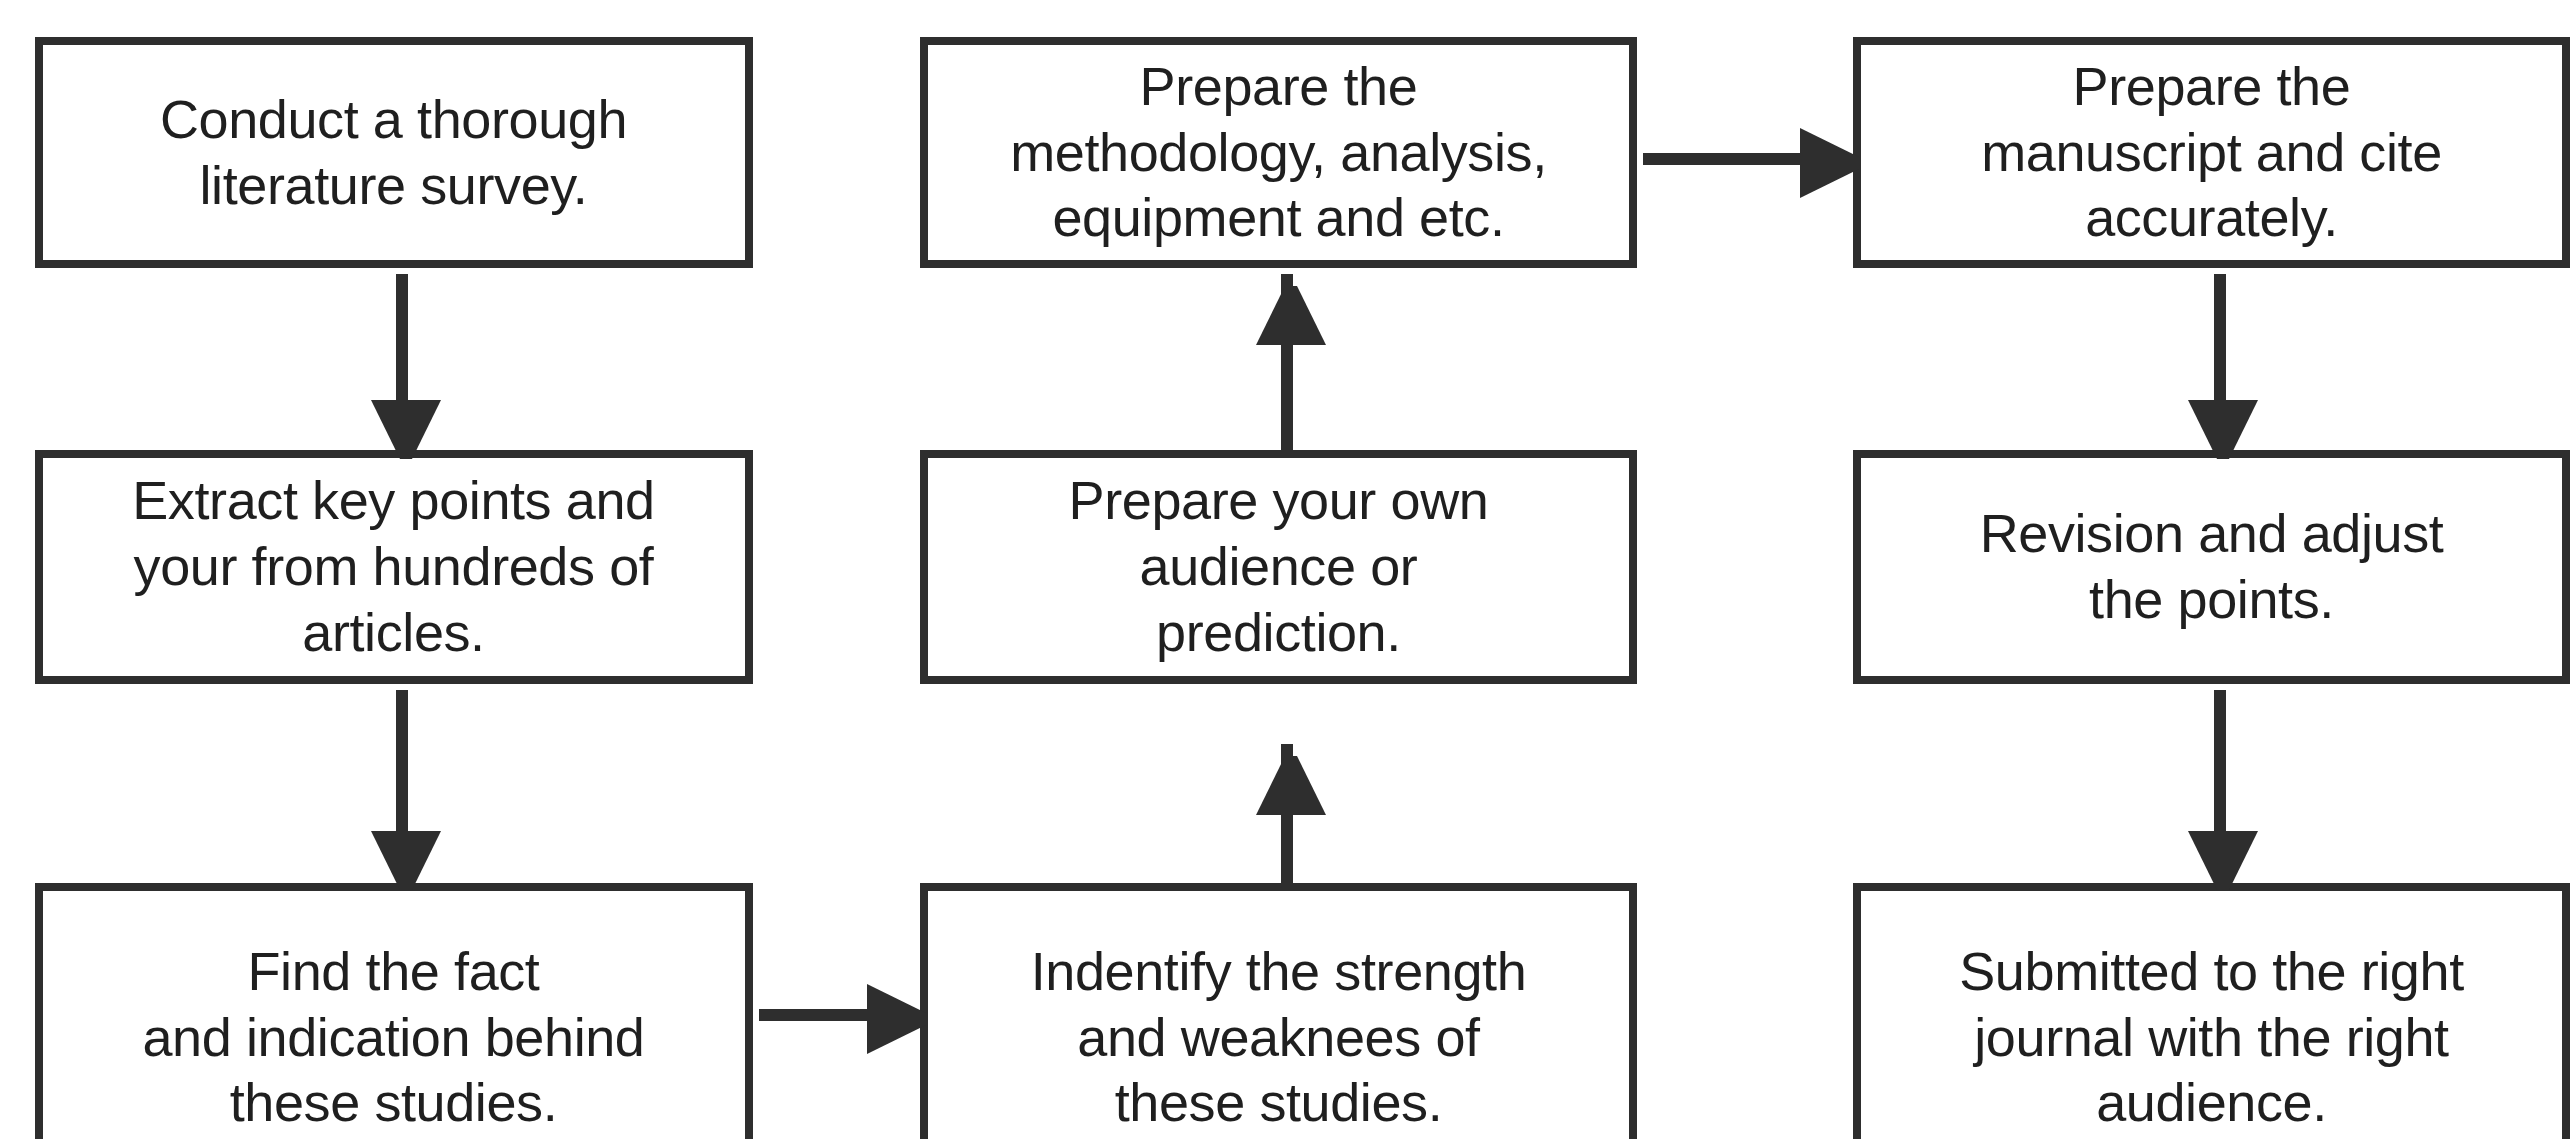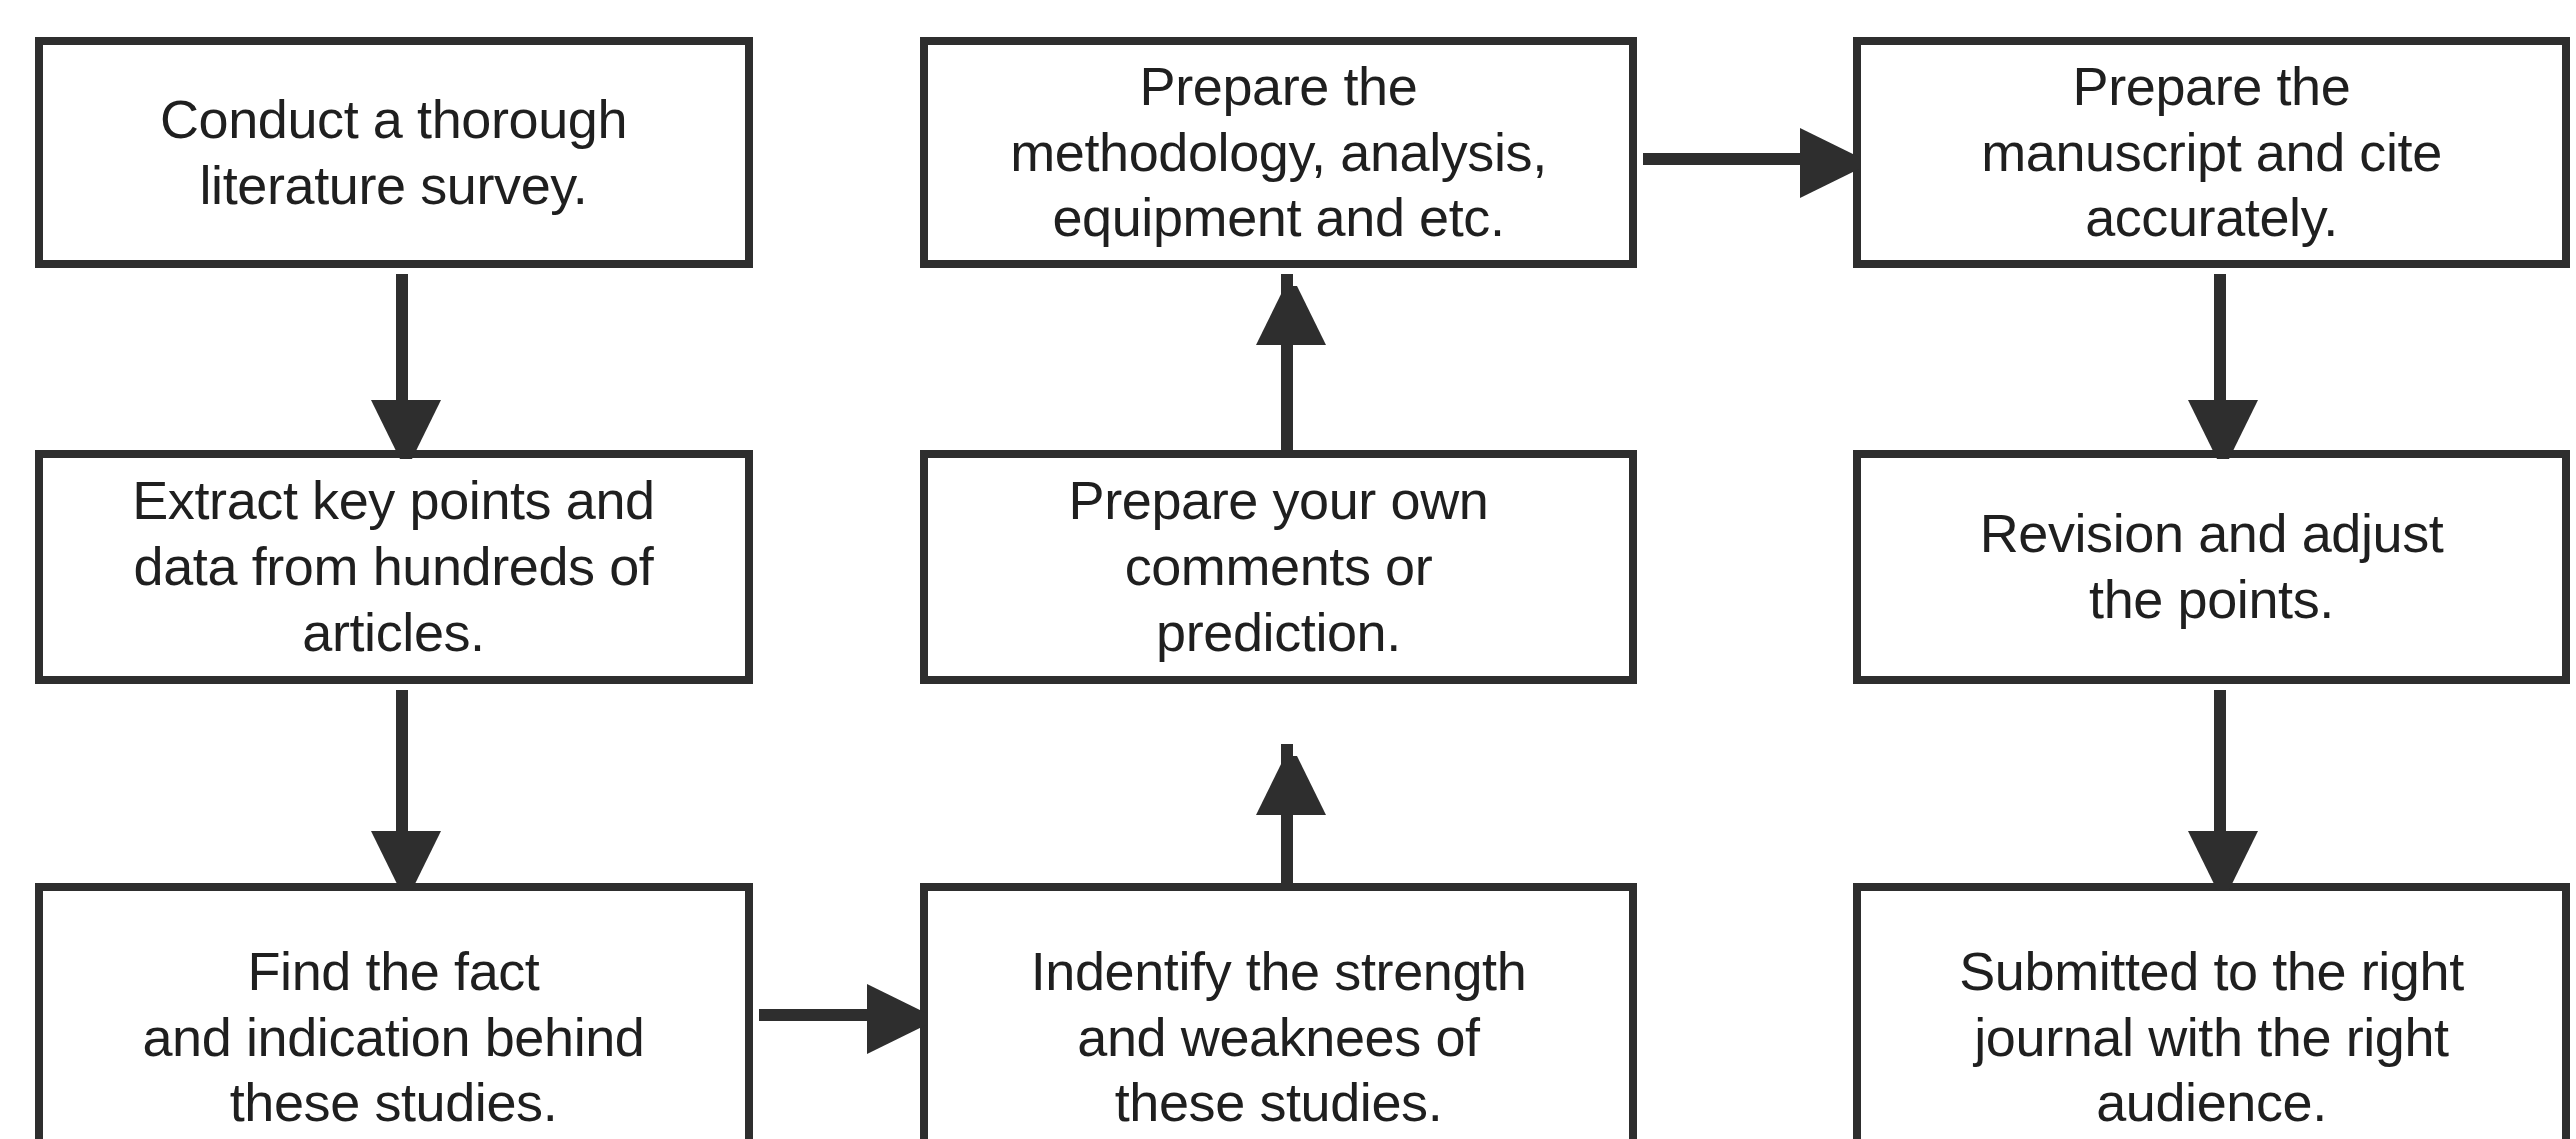--- a/index.html
+++ b/index.html
@@ -79,33 +79,33 @@
 </style>
 </head>
 <body>
 
 <div id="flowchart">
 
   <div class="node col1 row1">Conduct a thorough
 literature survey.</div>
 
   <div class="node col1 row2">Extract key points and
-data from hundreds of
+your from hundreds of
 articles.</div>
 
   <div class="node col1 row3">Find the fact
 and indication behind
 these studies.</div>
 
   <div class="node col2 row3">Indentify the strength
 and weaknees of
 these studies.</div>
 
   <div class="node col2 row2">Prepare your own
-comments or
+audience or
 prediction.</div>
 
   <div class="node col2 row1">Prepare the
 methodology, analysis,
 equipment and etc.</div>
 
   <div class="node col3 row1">Prepare the
 manuscript and cite
 accurately.</div>
 

